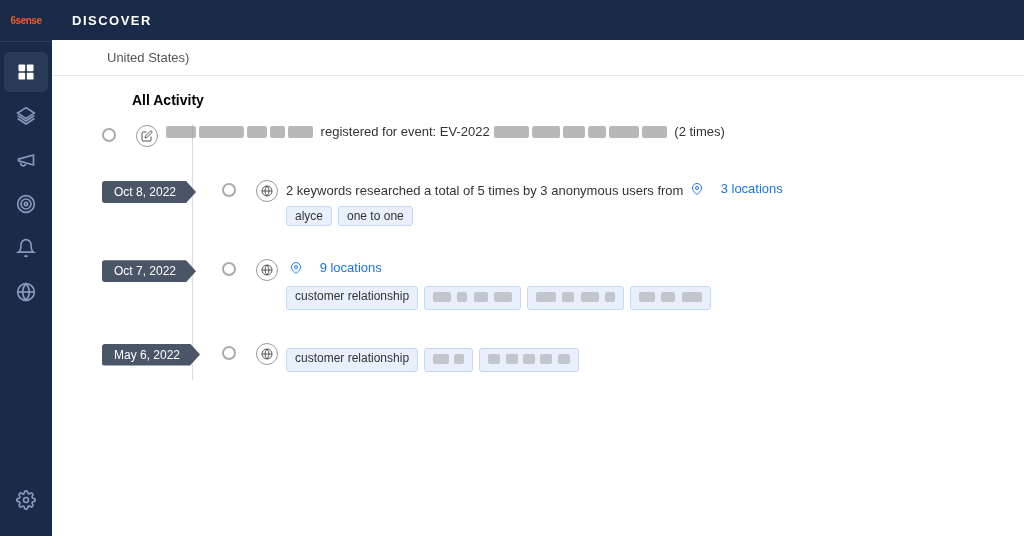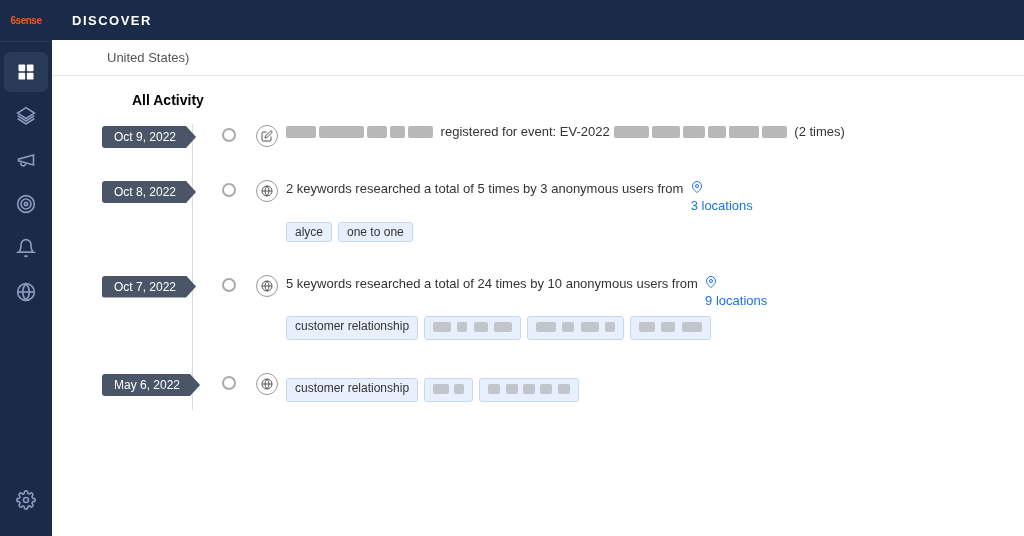--- a/index.html
+++ b/index.html
@@ -196,23 +196,22 @@
     }
     .event-text {
       font-size: 13px;
       color: #333;
       line-height: 1.5;
     }
     .location-link {
       color: #1a73e8;
       font-size: 13px;
       display: inline-flex;
-      align-items: flex-start;
-      gap: 3px;
-      flex-direction: column;
+      align-items: center;
+      gap: 18px;
     }
 
     .tags-row {
       display: flex;
       flex-wrap: wrap;
       gap: 6px;
       margin-top: 6px;
     }
     .tag {
       background: #e8f0fe;
@@ -329,23 +328,20 @@
       <span>United States)</span>
     </div>
     <div class="activity-section">
       <div class="section-title">All Activity</div>
 
       <div class="timeline">
 
         <div class="timeline-line"></div>
 
         <div class="timeline-group">
-          <div class="date-label">
-            <div class="date-badge">Oct 9, 2022</div>
-          </div>
           <div class="timeline-dot"></div>
           <div class="timeline-events">
             <div class="event-item">
               <div class="event-icon pencil">
                 <svg viewBox="0 0 24 24" fill="none" stroke="currentColor" stroke-width="2">
                   <path d="M11 4H4a2 2 0 0 0-2 2v14a2 2 0 0 0 2 2h14a2 2 0 0 0 2-2v-7"></path>
                   <path d="M18.5 2.5a2.121 2.121 0 0 1 3 3L12 15l-4 1 1-4 9.5-9.5z"></path>
                 </svg>
               </div>
               <div class="event-content">
@@ -416,21 +412,20 @@
             <div class="event-item">
               <div class="event-icon globe">
                 <svg viewBox="0 0 24 24" fill="none" stroke="currentColor" stroke-width="2">
                   <circle cx="12" cy="12" r="10"></circle>
                   <line x1="2" y1="12" x2="22" y2="12"></line>
                   <path d="M12 2a15.3 15.3 0 0 1 4 10 15.3 15.3 0 0 1-4 10 15.3 15.3 0 0 1-4-10 15.3 15.3 0 0 1 4-10z"></path>
                 </svg>
               </div>
               <div class="event-content">
                 <div class="event-text">
-                  <span>5 keywords researched a total of 24 times by 10 anonymous users from</span>
                   &nbsp;<span class="location-link">
                     <svg width="12" height="12" viewBox="0 0 24 24" fill="none" stroke="currentColor" stroke-width="2">
                       <path d="M21 10c0 7-9 13-9 13s-9-6-9-13a9 9 0 0 1 18 0z"></path>
                         <circle cx="12" cy="10" r="3"></circle>
                     </svg>
                     <span>9 locations</span>
                   </span>
                 </div>
                 <div class="tags-row">
                   <span class="tag">customer relationship</span>

